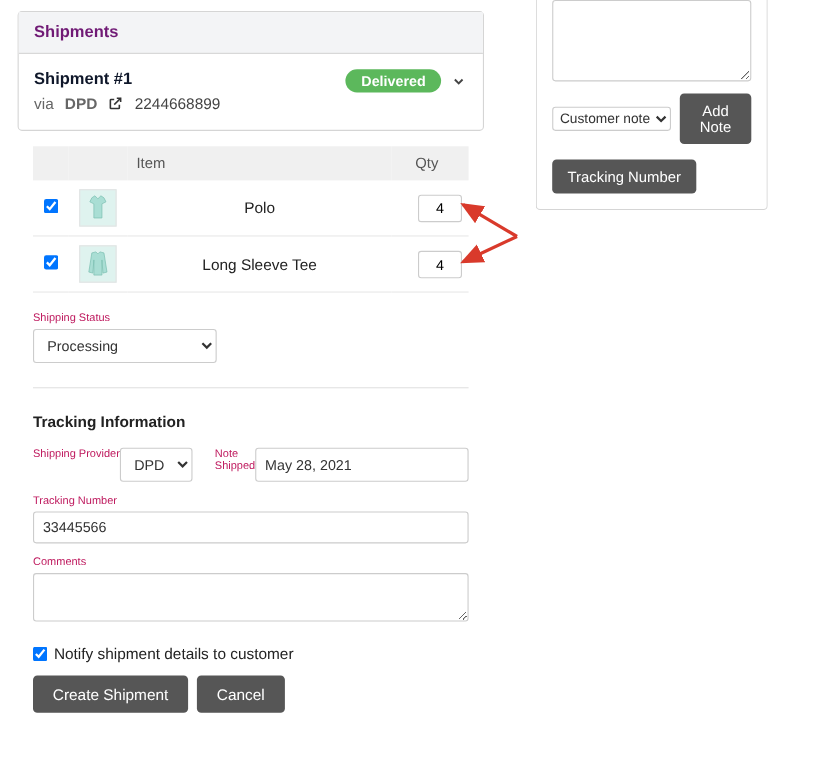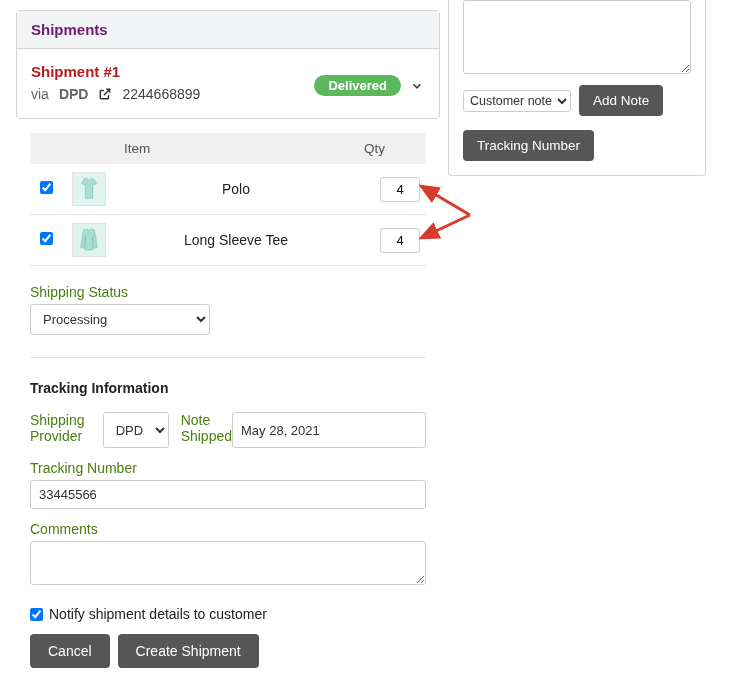--- a/index.html
+++ b/index.html
@@ -11,44 +11,44 @@
       width: 755px;
       height: 688px;
       position: relative;
     }
     .panel {
       border: 1px solid #d5d5d5;
       border-radius: 4px;
       background: #fff;
     }
     .left-col { position: absolute; left: 16px; top: 10px; width: 424px; }
-    .right-col { position: absolute; left: 448px; top: 0; width: 258px; }
+    .right-col { position: absolute; left: 487px; top: 0; width: 211px; }
 
     .panel-header {
       background: #f3f4f6;
       border-bottom: 1px solid #d5d5d5;
       padding: 10px 14px;
       font-weight: 700;
       color: #701a75;
       font-size: 15px;
     }
     .shipment-head {
       padding: 14px 14px 16px 14px;
       display: flex;
       align-items: flex-start;
       justify-content: space-between;
     }
     .shipment-head-left { display: flex; flex-direction: column; gap: 6px; }
-    .shipment-title { font-weight: 700; font-size: 15px; color: #b91c1c; }
+    .shipment-title { font-weight: 700; font-size: 15px; color: #0f172a; }
     .via-row { display: flex; align-items: center; gap: 10px; color: #444; font-size: 14px; }
     .via-carrier { font-weight: 700; color: #666; }
     .via-prefix { color: #666; }
     .ext-icon { width: 14px; height: 14px; display: inline-flex; align-items: center; justify-content: center; }
     .ext-icon svg { width: 14px; height: 14px; stroke: #333; }
-    .badge-row { display: flex; align-items: center; gap: 8px; margin-top: 12px;}
+    .badge-row { display: flex; align-items: center; gap: 8px; margin-top: 0;}
     .badge {
       background: #5cb85c;
       color: #fff;
       border-radius: 12px;
       font-size: 13px;
       font-weight: 600;
       padding: 3px 14px;
     }
     .chevron { width: 16px; height: 16px; cursor: pointer; display: inline-flex; align-items: center; justify-content: center; }
     .chevron svg { width: 14px; height: 14px; stroke: #444; }
@@ -59,21 +59,21 @@
       background: #f0f0f0;
       color: #555;
       font-weight: 400;
       padding: 8px;
       font-size: 13.5px;
       margin-top: 20px;
     }
     .items-table th.th-chk { width: 32px;}
     .items-table th.th-img { width: 54px;}
     .items-table th.th-name { text-align: left; }
-    .items-table th.th-qty { width: 70px; text-align: left; padding-right: 14px; }
+    .items-table th.th-qty { width: 70px; text-align: center; padding-right: 14px; }
     .items-table td {
       padding: 8px;
       border-bottom: 1px solid #e8e8e8;
       vertical-align: middle;
       text-align: center;
     }
     .items-table td.cb { text-align: center; }
     .items-table td.pimg { text-align: center; }
     .thumb {
       width: 34px; height: 34px;
@@ -85,30 +85,30 @@
     .items-table td.qty { text-align: right; padding-right: 6px; }
     .qty input {
       width: 40px;
       padding: 4px 6px;
       text-align: center;
       border: 1px solid #ccc;
       border-radius: 3px;
       font-size: 13px;
     }
 
-    .field-label { font-size: 14px; color: #4d7c0f; margin-bottom: 4px; display: block; }
+    .field-label { font-size: 10px; color: #be185d; margin-bottom: 4px; display: block; }
     .select, .text-input, .date-input {
       border: 1px solid #ccc;
       border-radius: 3px;
       font-size: 13px;
       padding: 6px 8px;
       color: #333;
       background: #fff;
     }
-    .status-select { width: 180px; }
+    .status-select { width: 167px; }
     .divider { border: none; border-top: 1px solid #e2e2e2; margin: 22px 0; }
     .section-title { font-weight: 700; font-size: 14px; margin-bottom: 16px; }
     .row2 { display: flex; gap: 12px; margin-bottom: 12px; }
     .row2 .col { flex: 1; display: flex; flex-direction: row; }
     .tracking-number { width: 100%; }
     .textarea {
       border: 1px solid #ccc;
       border-radius: 3px;
       width: 100%;
       min-height: 40px;
@@ -242,22 +242,22 @@
       <label class="field-label">Comments</label>
       <textarea class="textarea" style=""></textarea>
     </div>
 
     <div class="notify-row">
       <input type="checkbox" checked="" style="">
       <span>Notify shipment details to customer</span>
     </div>
 
     <div class="btns">
+      <button class="btn btn-dark">Create Shipment</button>
       <button class="btn btn-dark">Cancel</button>
-      <button class="btn btn-dark">Create Shipment</button>
     </div>
   </div>
 </div>
 
 <div class="right-col">
   <div class="panel right-panel" style="border-top:none; border-top-left-radius:0; border-top-right-radius:0;">
     <textarea class="note-textarea" style=""></textarea>
     <div class="note-row">
       <select class="select note-type">
         <option>Customer note</option>

